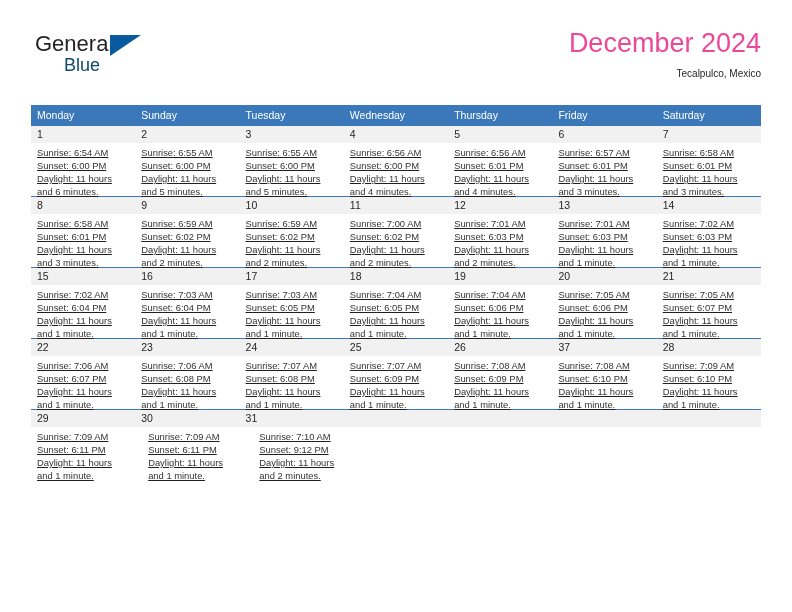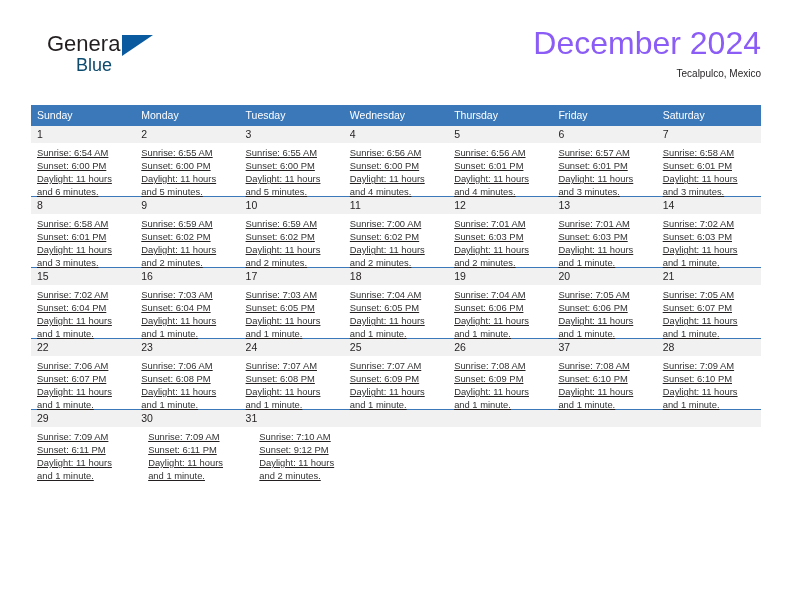--- a/index.html
+++ b/index.html
@@ -26,21 +26,21 @@
   .header {
     position: absolute;
     left: 31px;
     top: 26px;
     width: 730px;
     height: 72px;
   }
 
   .brand {
     position: absolute;
-    left: 16px;
+    left: 4px;
     top: 6px;
     width: 120px;
     height: 52px;
     text-align: center;
   }
   .brand-general {
     position: absolute;
     left: 0;
     top: 0;
     font-size: 22px;
@@ -68,23 +68,23 @@
     border-bottom: 21px solid transparent;
   }
 
   .title-block {
     position: absolute;
     right: 0;
     top: 0;
     text-align: right;
   }
   .cal-title {
-    font-size: 32px;
+    font-size: 27px;
     line-height: 34px;
-    color: #8b5cf6;
+    color: #ec4899;
     white-space: nowrap;
   }
   .cal-subtitle {
     font-size: 10px;
     line-height: 20px;
     color: #231f20;
     margin-top: 4px;
     white-space: nowrap;
   }
 
@@ -170,22 +170,22 @@
     <div class="title-block">
       <div class="cal-title">December 2024</div>
       <div class="cal-subtitle">Tecalpulco, Mexico</div>
     </div>
 
   </div>
 
   <div class="calendar">
 
     <div class="dow-row">
+      <div class="dow-cell">Monday</div>
       <div class="dow-cell">Sunday</div>
-      <div class="dow-cell">Monday</div>
       <div class="dow-cell">Tuesday</div>
       <div class="dow-cell">Wednesday</div>
       <div class="dow-cell">Thursday</div>
       <div class="dow-cell">Friday</div>
       <div class="dow-cell">Saturday</div>
     </div>
 
     <div class="week">
       <div class="week-nums">
         <div class="num-cell">1</div>

